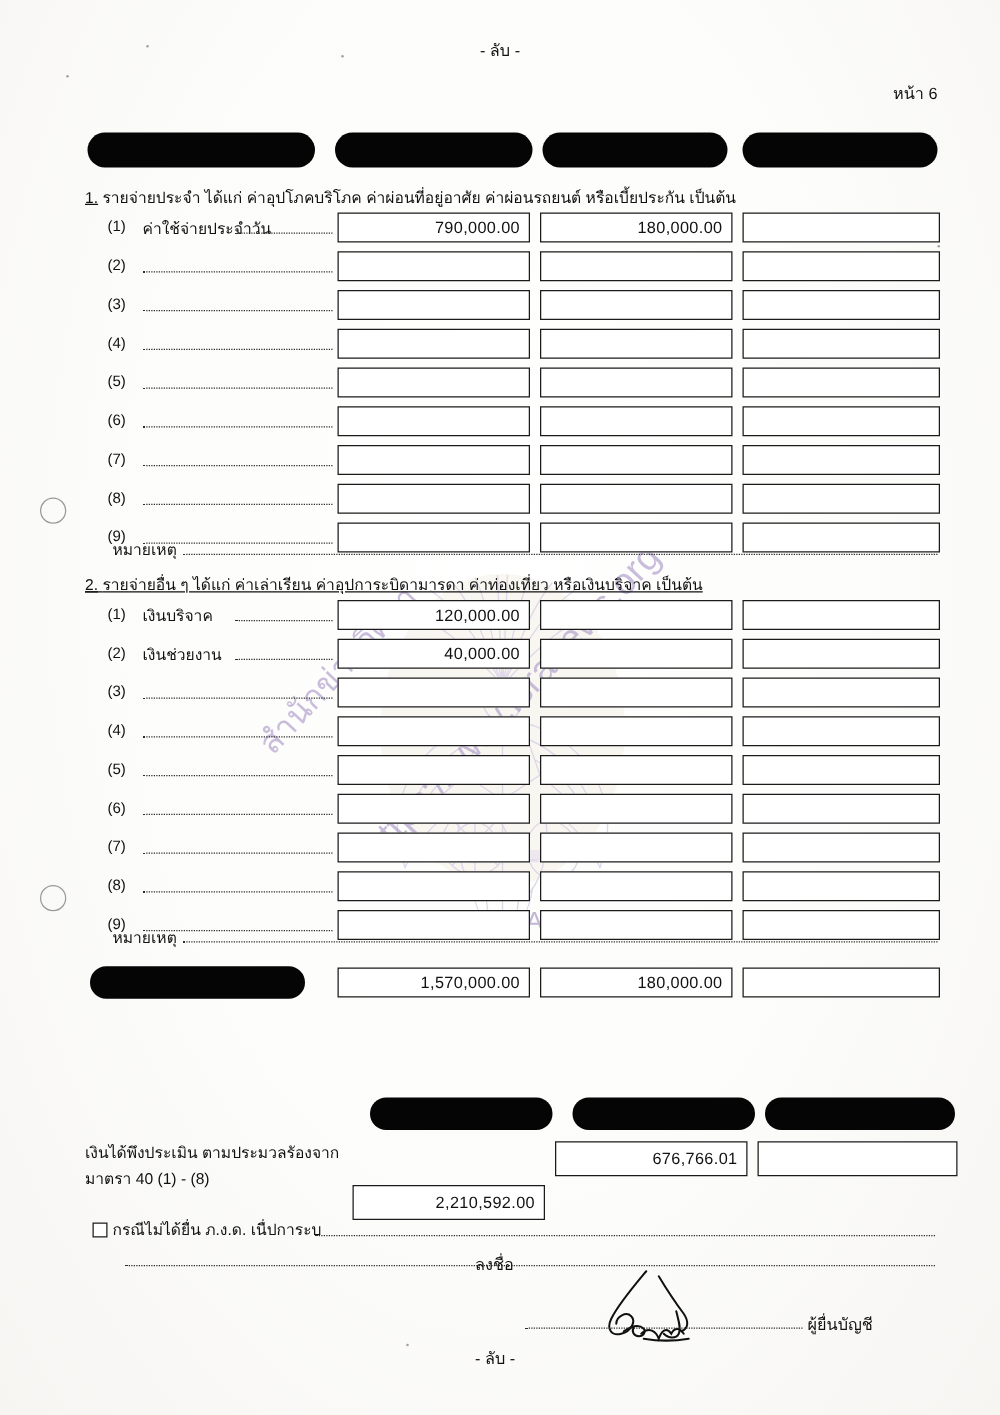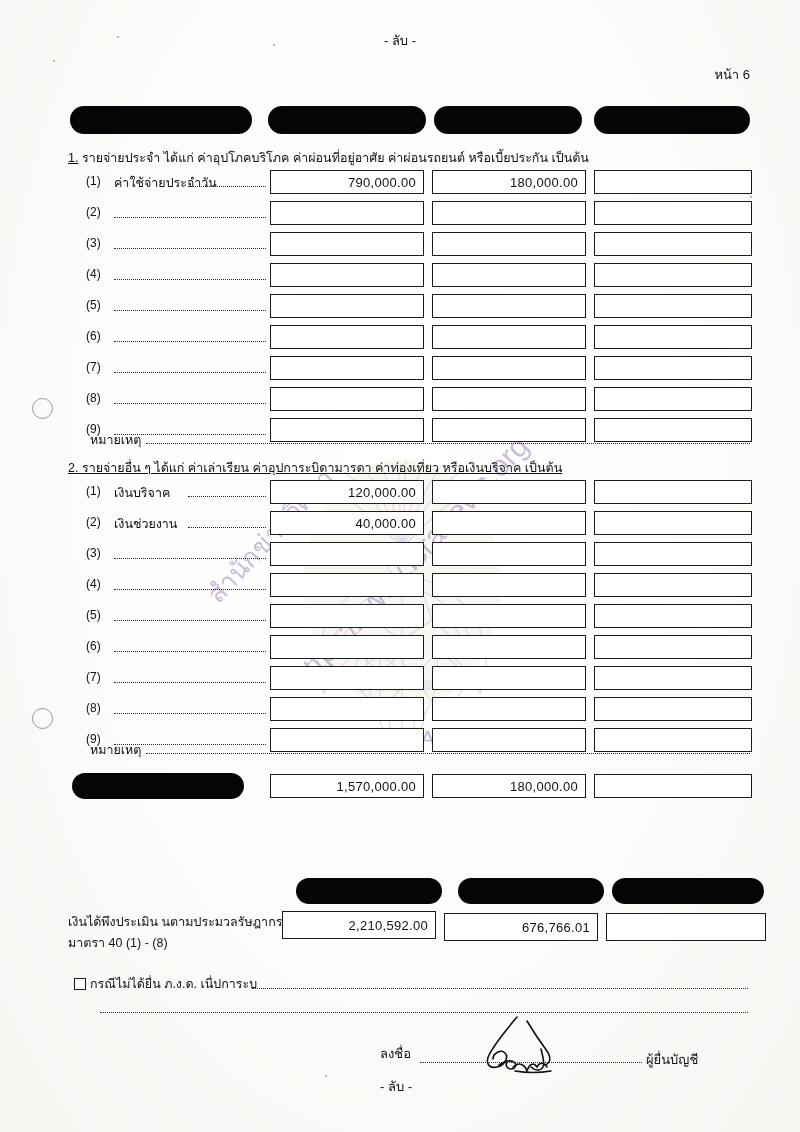--- a/index.html
+++ b/index.html
@@ -445,25 +445,25 @@
     <span class="ghost"></span>
     </div>
   <div class="pill" style="left:458px;top:878px;width:146px;height:26px;">
     <span class="ghost"></span>
     </div>
   <div class="pill" style="left:612px;top:878px;width:152px;height:26px;">
     <span class="ghost"></span>
     </div>
 
   <div class="assess-lbl" style="left:68px;top:912px;">
-    <div>เงินได้พึงประเมิน นตามประมวลรัษฎากร</div>
+    <div>เงินได้พึงประเมิน ตามประมวลรัองจาก</div>
     <div>มาตรา 40 (1) - (8)</div>
   </div>
 
-  <div class="cell" style="left:282px;top:911px;width:152px;height:26px;">
+  <div class="cell" style="left:282px;top:948px;width:152px;height:26px;">
     <span class="v">2,210,592.00</span>
     </div>
   <div class="cell" style="left:444px;top:913px;width:152px;height:26px;">
     <span class="v">676,766.01</span>
     </div>
   <div class="cell" style="left:606px;top:913px;width:158px;height:26px;">
     <span class="v"></span>
     </div>
 
   <div class="cbox" style="left:74px;top:978px;"></div>
@@ -474,17 +474,17 @@
   <svg class="sig-svg" width="140" height="70" viewBox="0 0 140 70">
     <g stroke="#111" fill="none" stroke-width="1.6" stroke-linecap="round">
       <path d="M62 2 C52 14 40 28 34 40 C30 48 34 54 42 52 C50 50 54 42 50 38 C46 34 38 38 38 44"></path>
       <path d="M72 6 C78 16 86 28 92 36 C96 42 96 48 90 50"></path>
       <path d="M86 34 C88 42 90 48 88 52 C86 56 80 56 76 52"></path>
       <path d="M44 50 C50 46 56 44 60 48 C62 50 60 54 56 54 C52 54 50 50 52 47"></path>
       <path d="M58 52 C64 46 70 50 72 56 C74 50 78 46 82 52 C84 48 88 46 92 52"></path>
       <path d="M60 56 C72 58 84 58 96 56"></path>
     </g>
   </svg>
-  <div class="sig-lbl" style="left:380px;top:1043px;text-align:right;">ลงชื่อ</div>
+  <div class="sig-lbl" style="left:380px;top:1001px;text-align:right;">ลงชื่อ</div>
   <div class="sig-line" style="left:420px;top:1062px;width:222px;"></div>
   <div class="sig-lbl" style="left:646px;top:1049px;">ผู้ยื่นบัญชี</div>
   <div class="secret-bot" style="left:380px;top:1076px;">- ลับ -</div>
 </div>
 
 </body></html>

